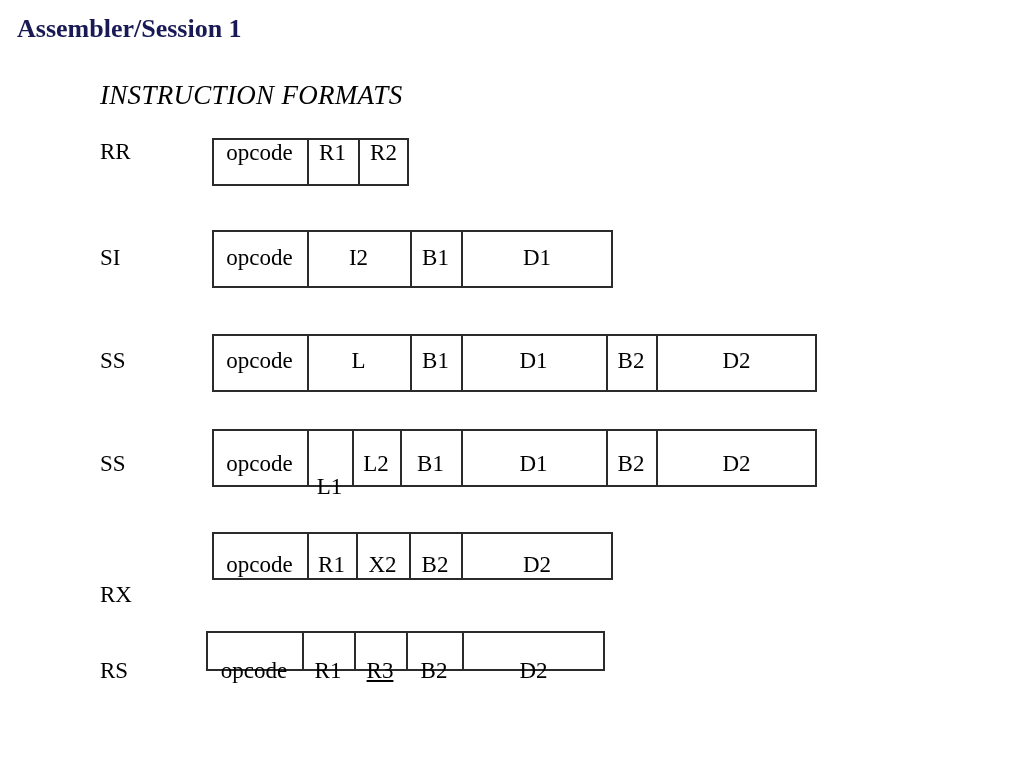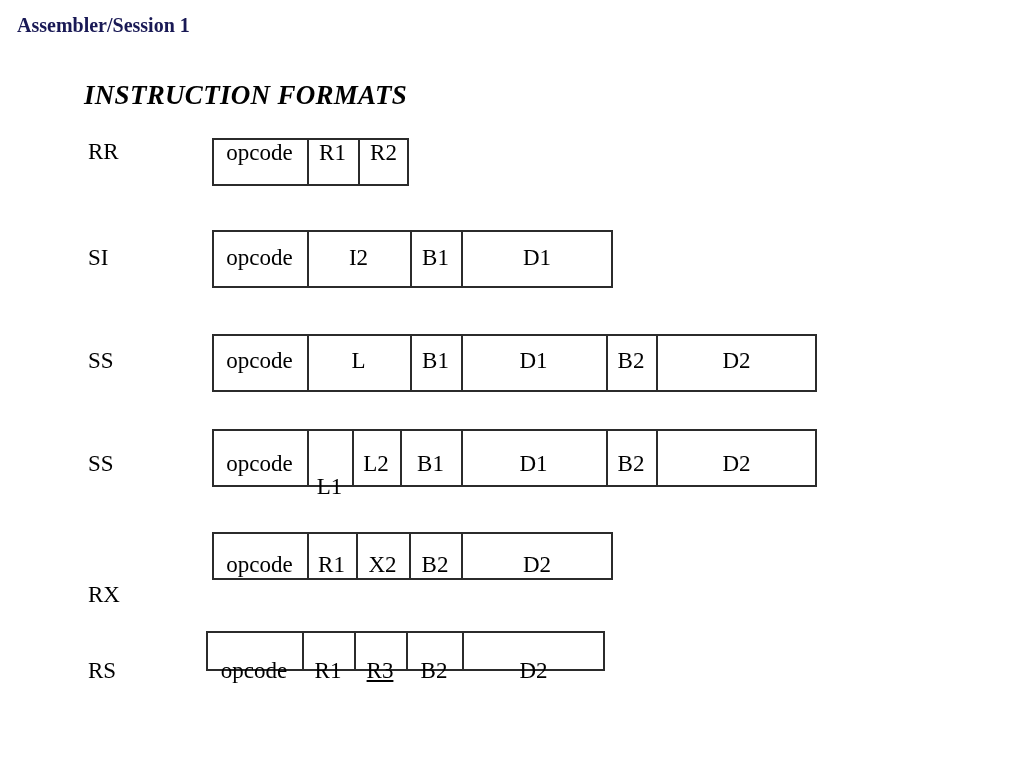--- a/index.html
+++ b/index.html
@@ -14,46 +14,47 @@
     overflow: hidden;
     font-family: "Liberation Serif", "DejaVu Serif", serif;
     -webkit-font-smoothing: antialiased;
   }
 
   
   #slide-header {
     position: absolute;
     left: 17px;
     top: 14px;
-    font-size: 20px;
+    font-size: 26px;
     font-weight: bold;
     color: #191955;
     letter-spacing: 0px;
     white-space: nowrap;
   }
 
   
   #slide-title {
     position: absolute;
-    left: 84px;
+    left: 100px;
     top: 80px;
     font-size: 27px;
-    font-weight: bold;
+    font-weight: normal;
     font-style: italic;
     color: #000000;
     white-space: nowrap;
     letter-spacing: 0.3px;
   }
 
   .format-label {
     position: absolute;
     font-size: 23px;
     color: #000000;
     white-space: nowrap;
     line-height: 1;
+    margin-left: 12px;
   }
 
   .format-box {
     position: absolute;
     box-sizing: border-box;
     border: 2px solid #2b2b2b;
     background: transparent;
     display: block;
   }
 

